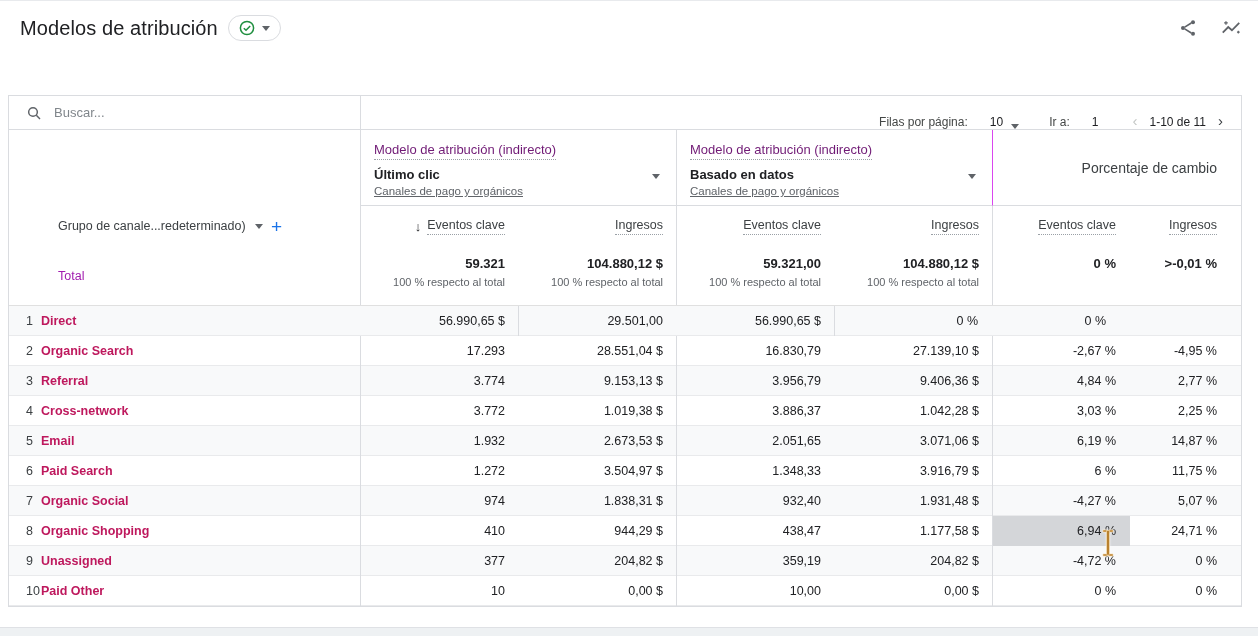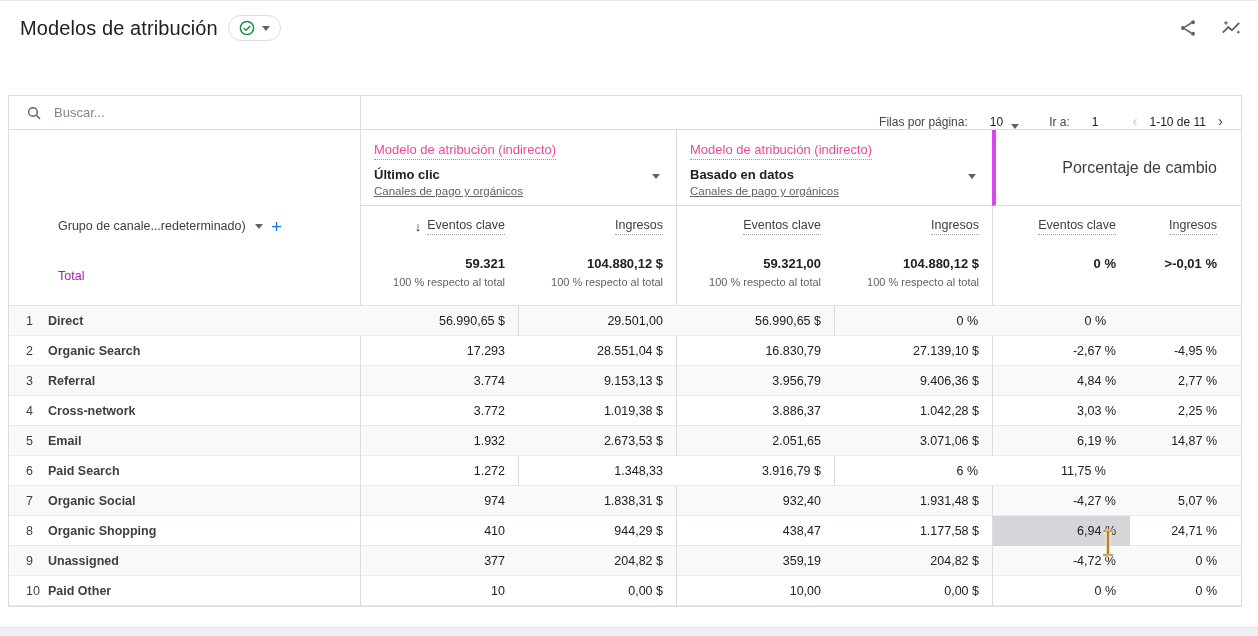--- a/index.html
+++ b/index.html
@@ -33,27 +33,27 @@
   .paging-cell .val { color:#202124; margin-left:14px; }
   .paging-cell .sp { width:14px; }
   .chev { font-size:15px; color:#3c4043; cursor:pointer; padding:0 4px; }
   .chev.disabled { color:#c4c7c5; cursor:default; }
   .range { color:#202124; }
 
   
   .row-groups { height:76px; grid-template-columns:351px 316px 316px 1fr; }
   .gcell { border-left:1px solid #dadce0; border-bottom:1px solid #dadce0; position:relative;
     padding:10px 14px 0 13px; }
-  .gdim { font-size:13px; color:#ec4899; display:inline-block; border-bottom:1px dotted #9aa0a6;
+  .gdim { font-size:13px; color:#701a75; display:inline-block; border-bottom:1px dotted #9aa0a6;
     padding-bottom:2px; cursor:pointer; }
   .gmodel { font-size:13px; font-weight:700; color:#202124; margin-top:7px; }
   .gscope { font-size:11.5px; color:#5f6368; margin-top:3px;text-decoration:underline; }
   .gcaret { position:absolute; right:16px; top:44px; }
-  .pct-head { border-left:4px solid #d946ef; border-bottom:1px solid #dadce0; display:flex;
-    align-items:center; justify-content:flex-end; padding-right:24px; font-size:16px; color:#3c4043;text-align:right; }
+  .pct-head { border-left:1px solid #d946ef; border-bottom:1px solid #dadce0; display:flex;
+    align-items:center; justify-content:flex-end; padding-right:24px; font-size:14px; color:#3c4043;text-align:right; }
 
   
   .row-sub { height:40px; }
   .dimhead { display:flex; align-items:center; padding-left:49px; font-size:12.5px; color:#3c4043; }
   .dimhead .caret { margin-left:9px; }
   .plus-btn { margin-left:auto; margin-right:78px; color:#1a73e8; font-size:19px; font-weight:400;
     cursor:pointer; line-height:1; }
   .subcell { display:flex; align-items:center; justify-content:flex-end; padding-right:13px;
     font-size:12.5px; color:#3c4043; }
   .subcell .lbl { border-bottom:1px dotted #9aa0a6; padding-bottom:2px; cursor:pointer; }
@@ -67,21 +67,21 @@
   .tcell { text-align:right; padding:10px 13px 0 0; }
   .tcell .tv { font-size:13px; font-weight:700; color:#202124; }
   .tcell .ts { font-size:11px; color:#5f6368; margin-top:5px; min-height:13px; }
   .tcell.p1 { padding-right:14px; } .tcell.p2 { padding-right:24px; }
 
   
   .row-data { height:30px; border-bottom:1px solid #e9eaec; line-height:30px; }
   .row-data.alt { background:#f8f9fa; }
   .dimcell { display:flex; font-size:12.5px; }
   .idx { padding-left:17px; width:32px; color:#3c4043; }
-  .chname { font-weight:700; color:#404040;margin-left:7px; }
+  .chname { font-weight:700; color:#be185d; }
   .vcell { text-align:right; padding-right:13px; font-size:12.5px; color:#202124; }
   .vcell.p1 { padding-right:14px; } .vcell.p2 { padding-right:24px; }
   .vcell.sel { background:#d4d6d9; }
 
   
   .footer-strip { position:absolute; left:0; right:0; bottom:0; height:9px; background:#eef1f3;
     border-top:1px solid #dfe1e5; }
 
   
   .cursor-ibeam { position:absolute; left:1100px; top:528px; width:16px; height:28px; pointer-events:none;
@@ -272,20 +272,21 @@
     <div class="vcell">3.071,06 $</div>
     <div class="vcell bl p1">6,19 %</div>
     <div class="vcell p2">14,87 %</div>
   </div>
   <div class="row row-data">
     <div class="dimcell">
         <span class="idx">6</span>
         <span class="chname">Paid Search</span>
       </div>
     <div class="vcell bl">1.272</div>
+    <div class="vcell">3.504,97 $</div>
     <div class="vcell bl">1.348,33</div>
     <div class="vcell">3.916,79 $</div>
     <div class="vcell bl p1">6 %</div>
     <div class="vcell p2">11,75 %</div>
   </div>
   <div class="row row-data alt">
     <div class="dimcell">
         <span class="idx">7</span>
         <span class="chname">Organic Social</span>
       </div>

